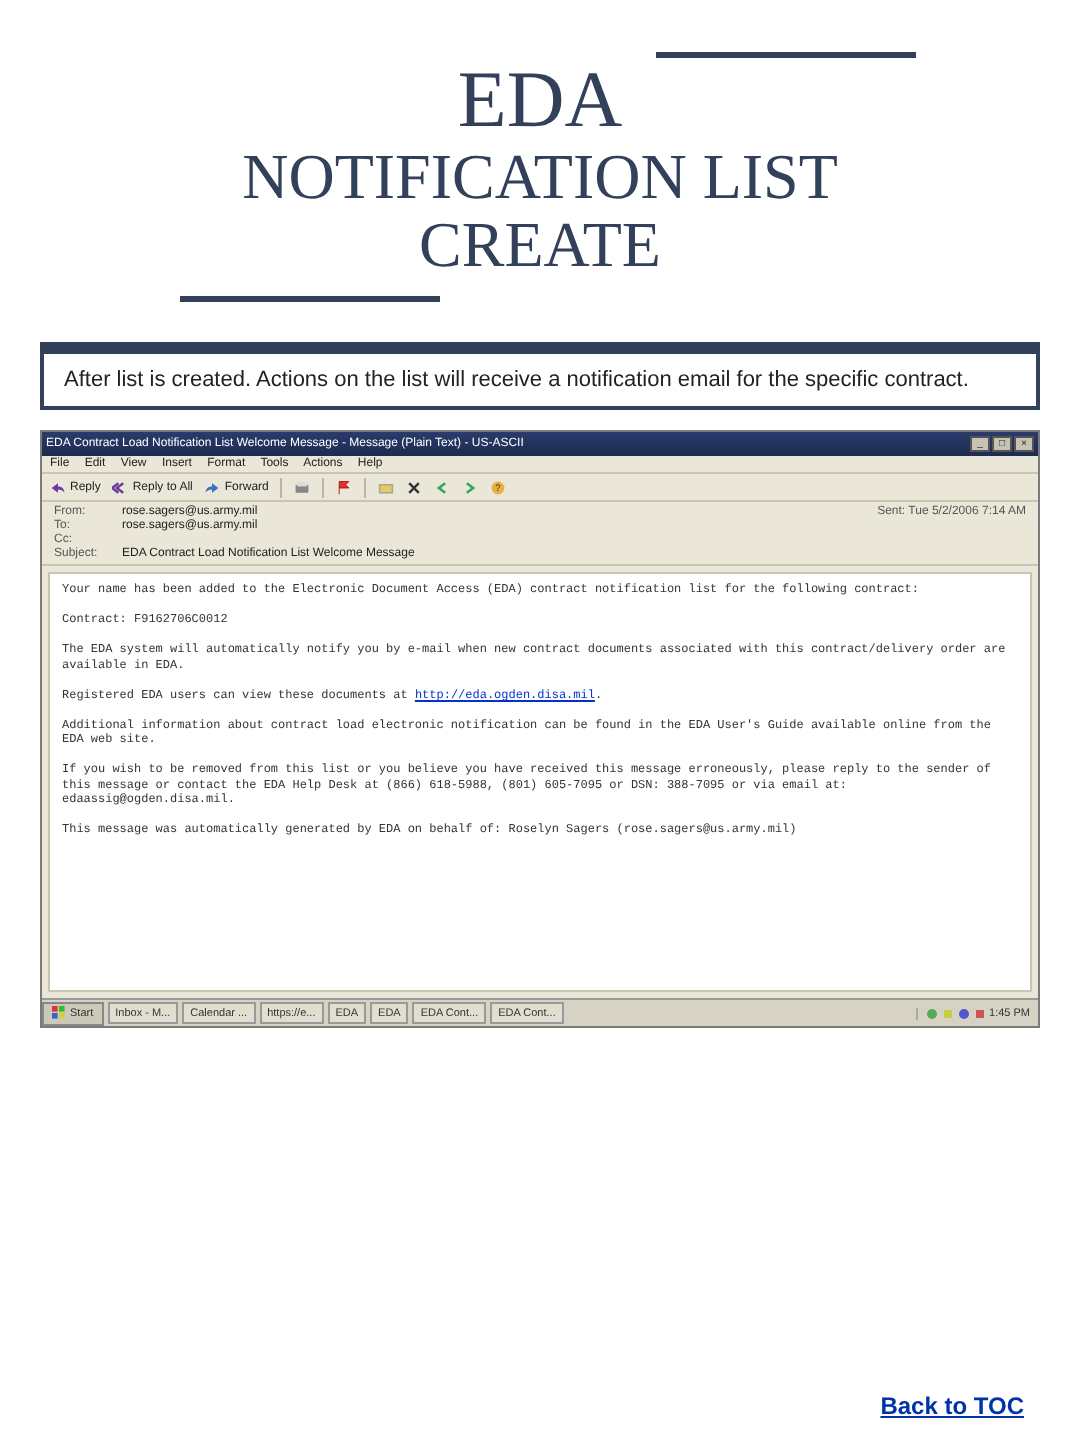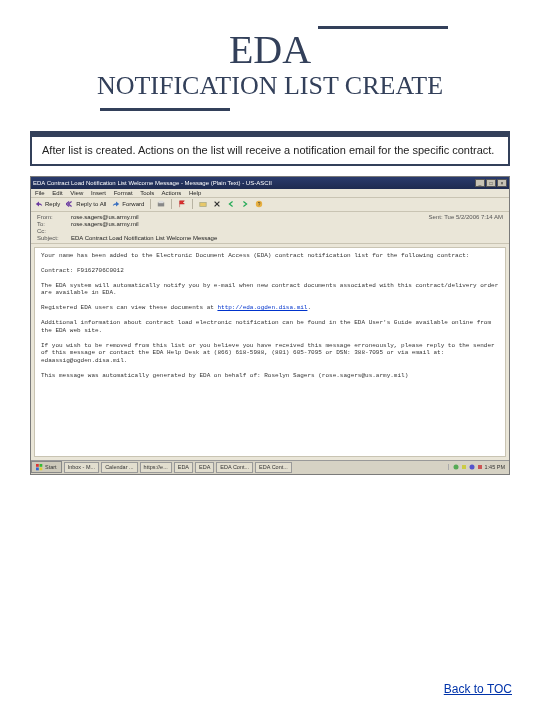--- a/index.html
+++ b/index.html
@@ -7,38 +7,38 @@
     width: 540px;
     height: 720px;
     background: #fff;
     font-family: Arial, sans-serif;
     position: relative;
   }
   .slide {
     width: 540px;
     height: 720px;
     position: relative;
-    padding: 20px 30px;
+    padding: 20px 20px;
   }
   .title-block {
     text-align: center;
     padding: 10px 40px 6px 40px;
     position: relative;
   }
   .title-main {
     font-family: "Times New Roman", serif;
     font-size: 40px;
     font-weight: 400;
     color: #33405a;
     line-height: 1;
     margin-bottom: 2px;
   }
   .title-sub {
     font-family: "Times New Roman", serif;
-    font-size: 26px;
+    font-size: 32px;
     font-weight: 400;
     color: #33405a;
     line-height: 1.05;
   }
   .title-rule-top {
     position: absolute;
     right: 62px;
     top: 6px;
     width: 130px;
     height: 3px;
@@ -167,26 +167,27 @@
   }
   .tray {
     margin-left: auto;
     display:flex; align-items:center; gap:2px;
     padding: 0 4px;
     border-left: 1px solid #aaa;
   }
   .tray-dot { width:6px; height:6px; }
   .back-link {
     position: absolute;
-    bottom: 24px;
+    bottom: 10px;
     right: 28px;
     font-size: 12px;
     color: #0033aa;
     text-decoration: underline;
     cursor: pointer;
+    font-weight: bold;
   }
 </style>
 </head>
 <body>
 
 <div class="slide">
   <div class="title-block">
     <div class="title-rule-top"></div>
     <div class="title-main">EDA</div>
     <div class="title-sub">NOTIFICATION LIST CREATE</div>

